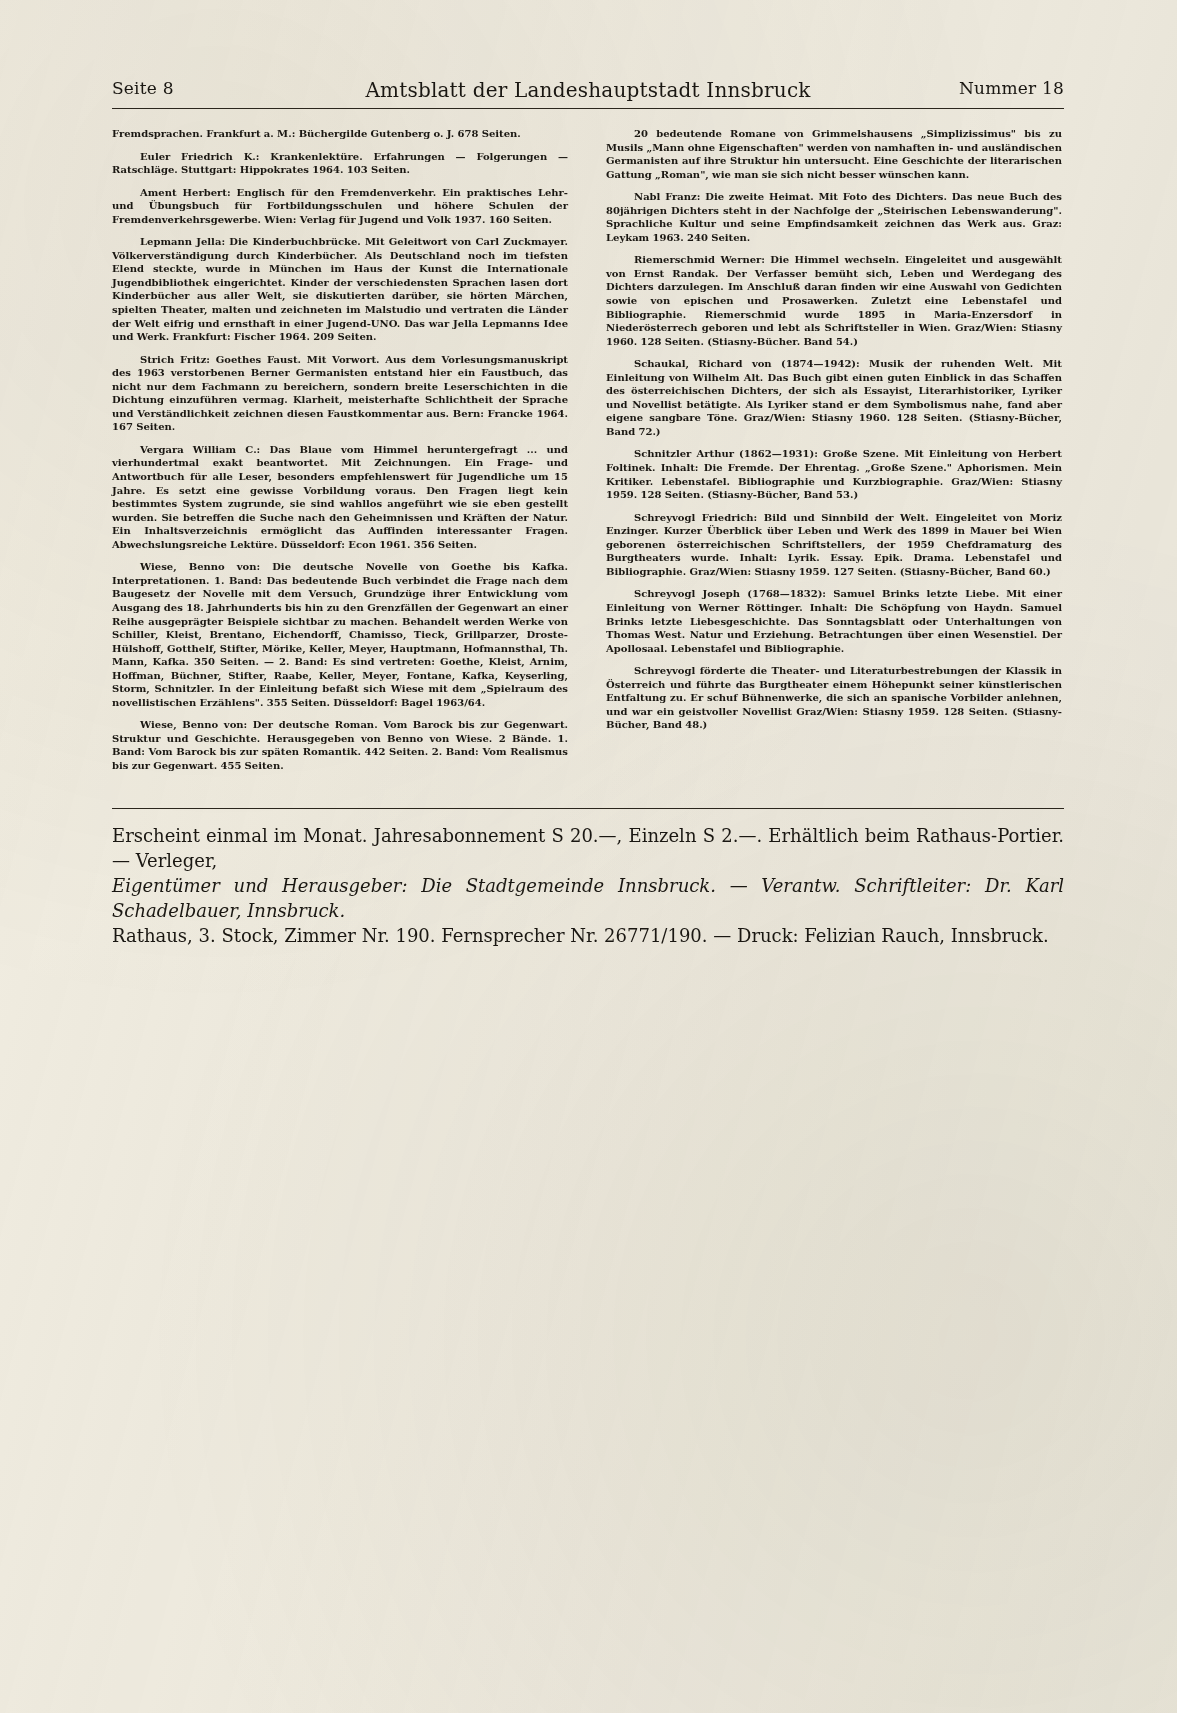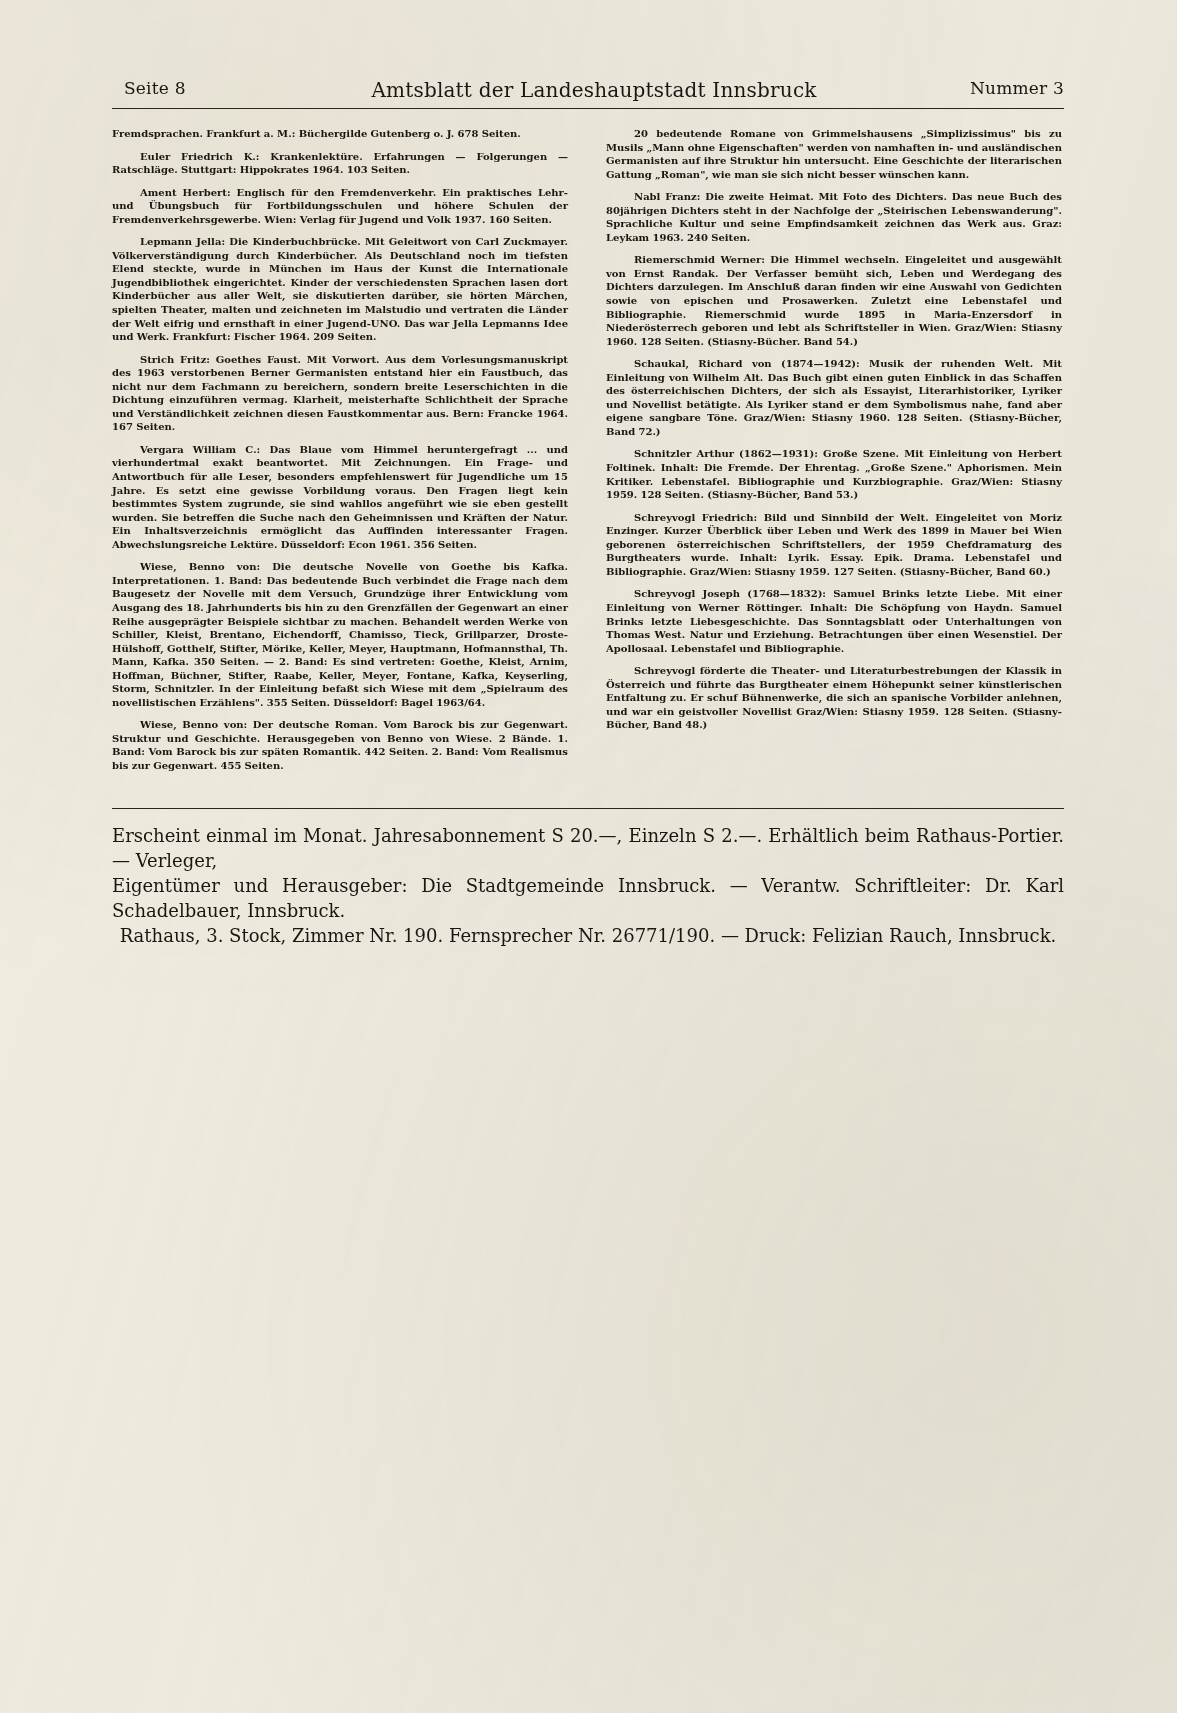--- a/index.html
+++ b/index.html
@@ -39,21 +39,20 @@
 
   
   .runhead {
     position: relative;
     display: flex;
     align-items: baseline;
     justify-content: space-between;
     font-size: 17px;
     letter-spacing: 0.2px;
     padding-bottom: 6px;
-    margin-left: 12px;
   }
   .runhead .rh-center {
     position: absolute;
     left: 0; right: 0;
     text-align: center;
     font-size: 20px;
   }
   .runhead .rh-left, .runhead .rh-right { position: relative; z-index: 2; }
   .rule-top {
     border-bottom: 1.6px solid #2b261d;
@@ -87,33 +86,33 @@
     border-bottom: 1.6px solid #2b261d;
     margin-top: 26px;
     margin-bottom: 14px;
   }
   .foot {
     font-size: 18px;
     line-height: 1.4;
     text-align: justify;
   }
   .foot .l1 { text-align: justify; }
-  .foot .l3 { text-align: center; }
-  .foot .l2 { text-align: justify; }
+  .foot .l3 { }
+  .foot .l2 { text-align: justify; font-style: italic; }
 </style>
 </head>
 <body>
 
 <div class="page">
   <div class="inner">
 
     <div class="runhead">
       <div class="rh-left">Seite 8</div>
       <div class="rh-center">Amtsblatt der Landeshauptstadt Innsbruck</div>
-      <div class="rh-right">Nummer 3</div>
+      <div class="rh-right">Nummer 18</div>
     </div>
     <div class="rule-top"></div>
 
     <div class="cols">
 
       <div class="col">
         <p class="e noind">Fremdsprachen. Frankfurt a. M.: Büchergilde Gutenberg o. J. 678 Seiten.</p>
         <p class="e">Euler Friedrich K.: Krankenlektüre. Erfahrungen — Folgerungen — Ratschläge. Stuttgart: Hippokrates 1964. 103 Seiten.</p>
         <p class="e">Ament Herbert: Englisch für den Fremdenverkehr. Ein praktisches Lehr- und Übungsbuch für Fortbildungsschulen und höhere Schulen der Fremdenverkehrsgewerbe. Wien: Verlag für Jugend und Volk 1937. 160 Seiten.</p>
         <p class="e">Lepmann Jella: Die Kinderbuchbrücke. Mit Geleitwort von Carl Zuckmayer. Völkerverständigung durch Kinderbücher. Als Deutschland noch im tiefsten Elend steckte, wurde in München im Haus der Kunst die Internationale Jugendbibliothek eingerichtet. Kinder der verschiedensten Sprachen lasen dort Kinderbücher aus aller Welt, sie diskutierten darüber, sie hörten Märchen, spielten Theater, malten und zeichneten im Malstudio und vertraten die Länder der Welt eifrig und ernsthaft in einer Jugend-UNO. Das war Jella Lepmanns Idee und Werk. Frankfurt: Fischer 1964. 209 Seiten.</p>

